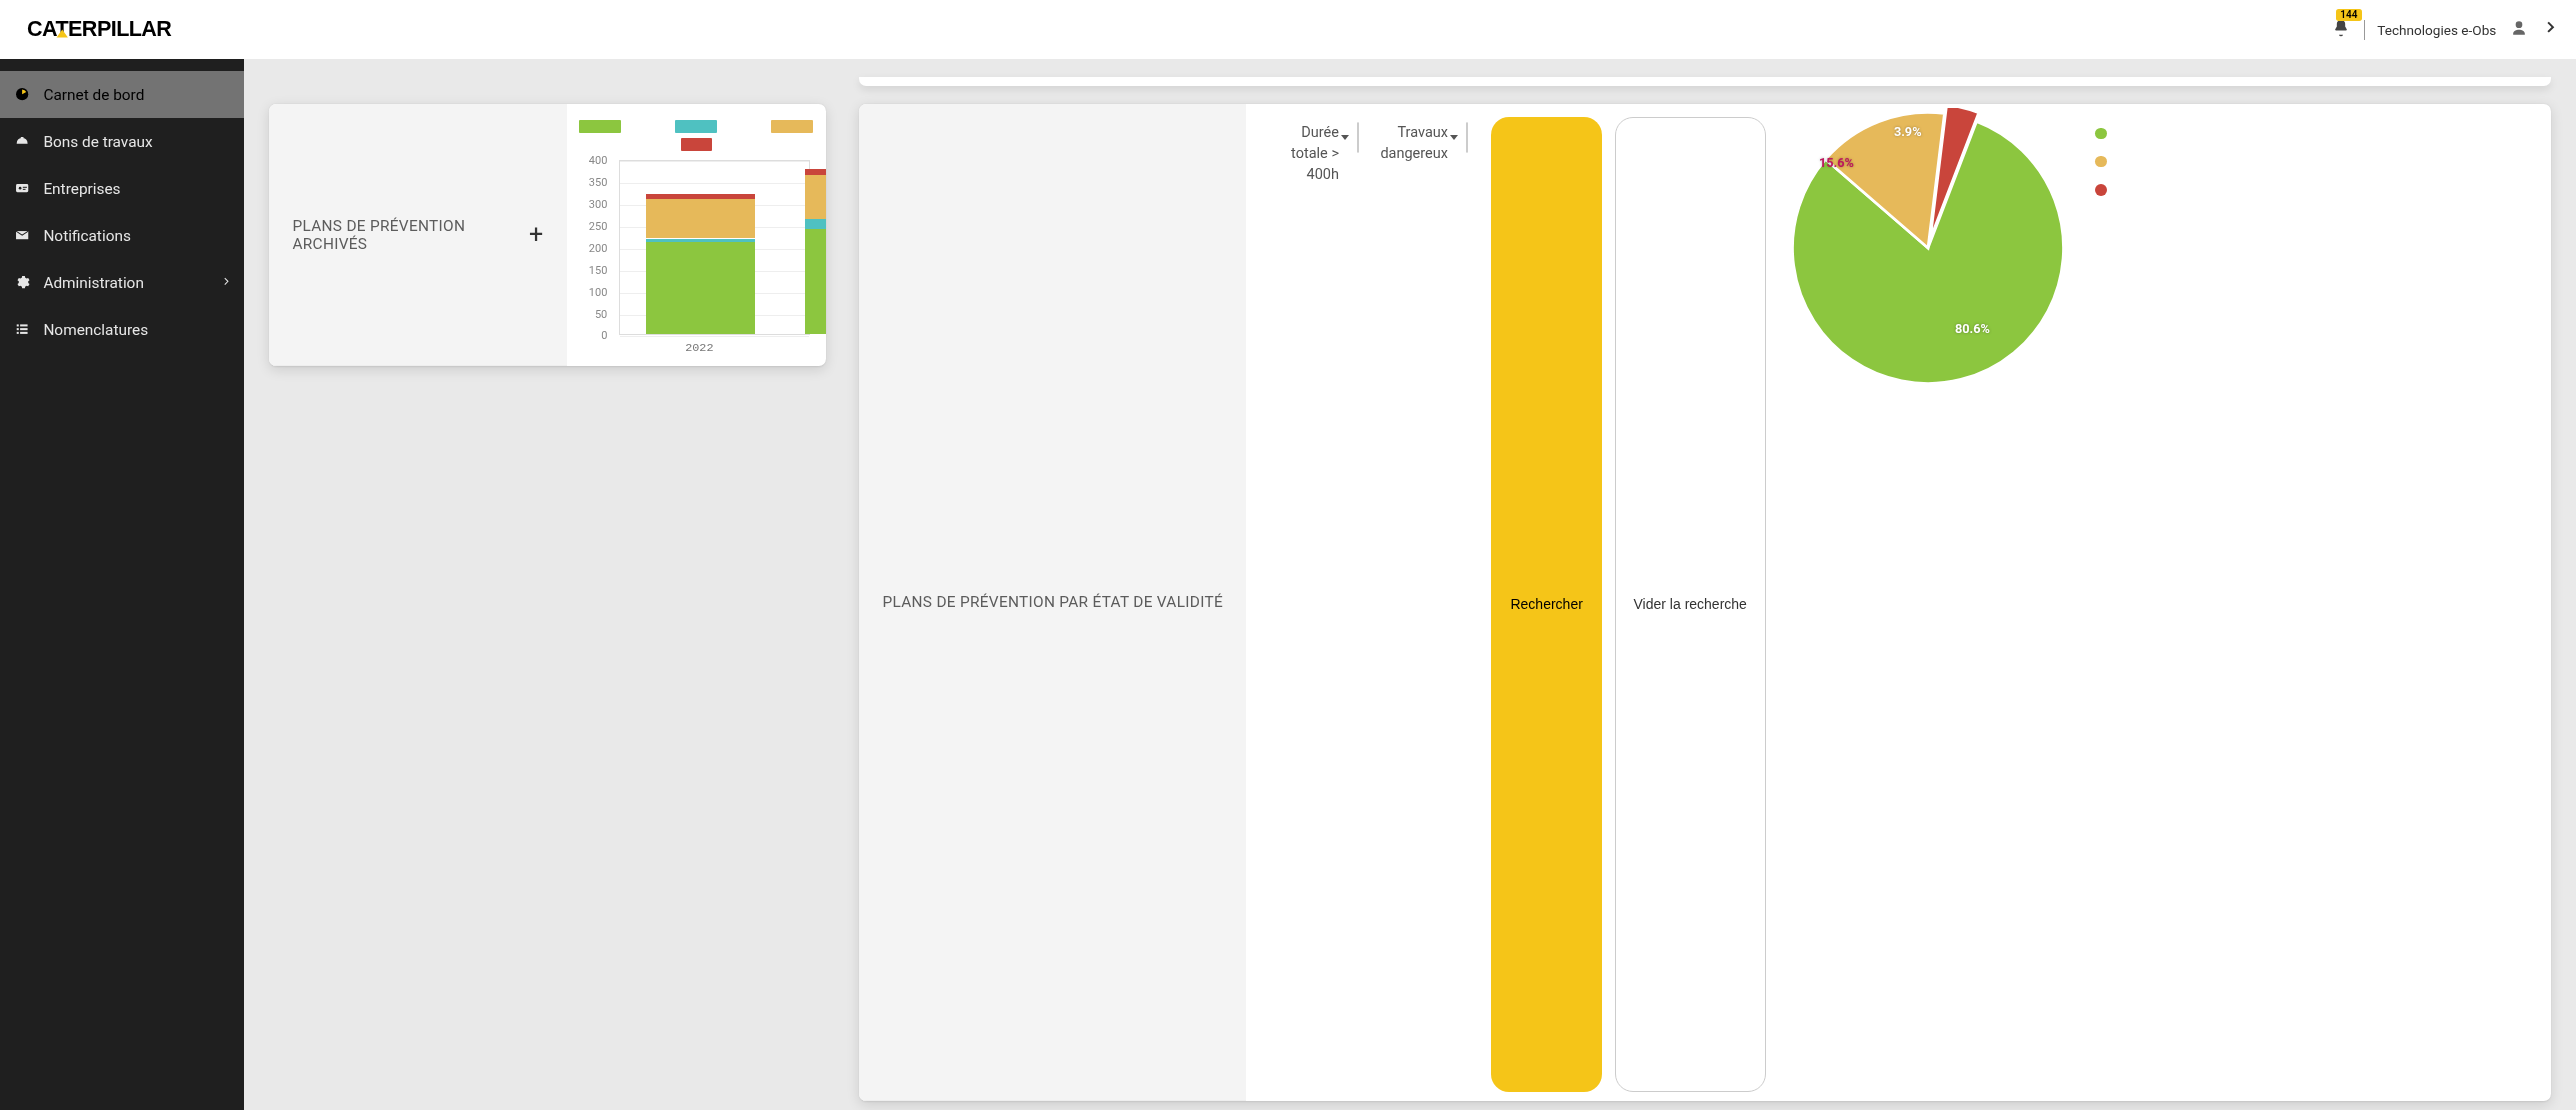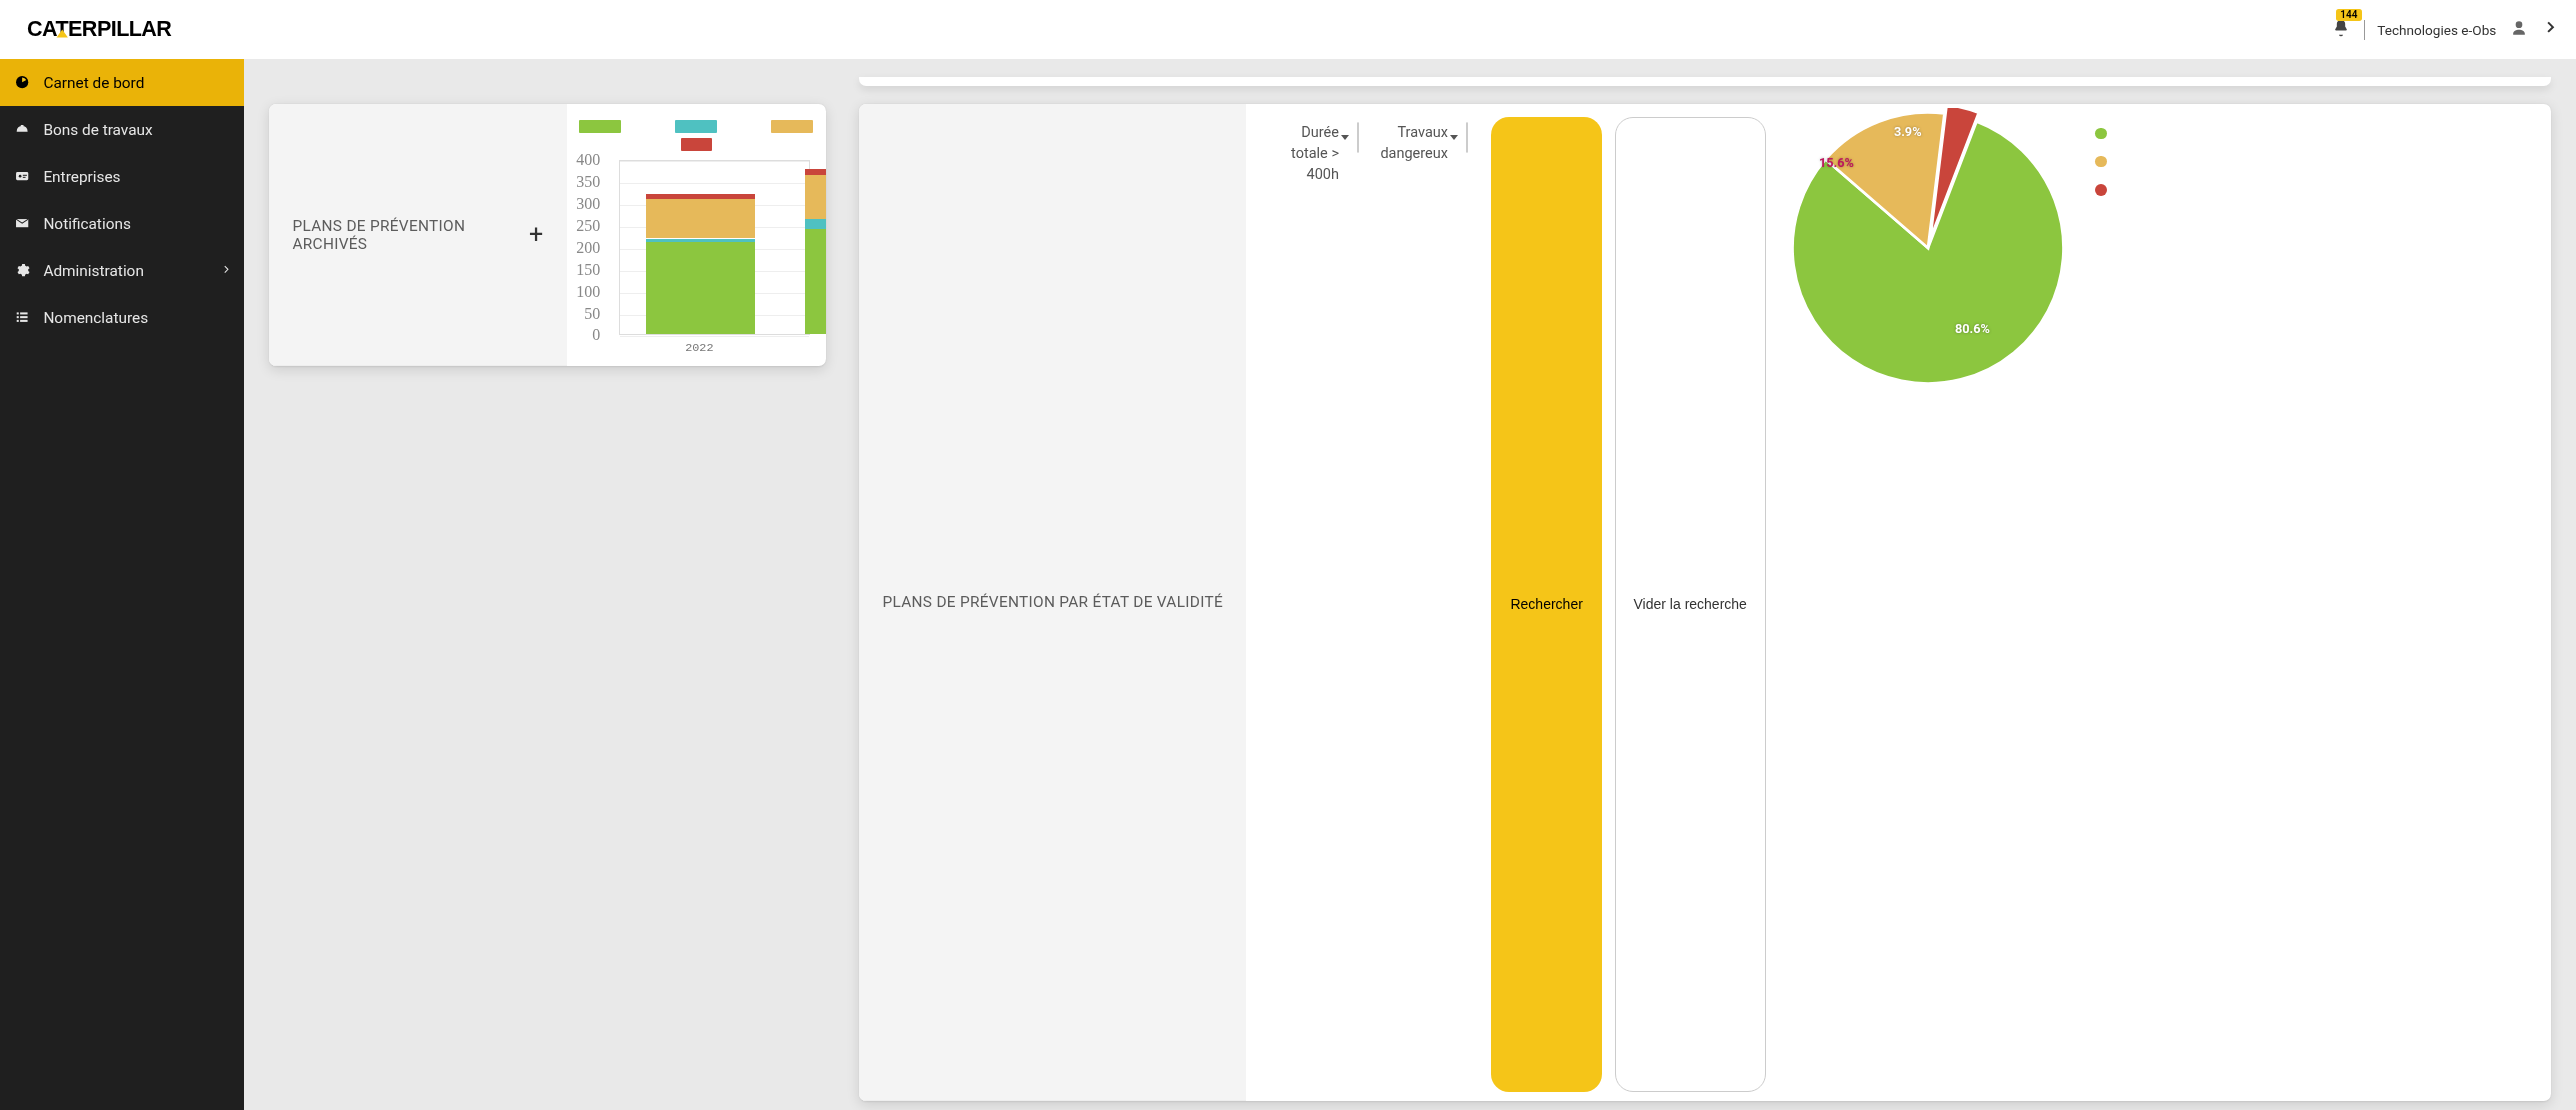--- a/index.html
+++ b/index.html
@@ -61,22 +61,23 @@
     .side-item {
       display:flex;
       align-items:center;
       gap: 12.7px;
       padding: 14.5px 12.7px;
       font-size: 15.4px;
       cursor:pointer;
       position: relative;
     }
     .side-item.active {
-      background: #eab308;
+      background: #737373;
       color:#000;
+      margin-top:12px;
     }
     .side-item .icon { width:18px; display:flex; justify-content:center; }
     .side-item .icon svg { width:16.3px; height:16.3px; fill: currentColor; }
     .side-item .submenu-chevron { position:absolute; right:11px; }
     .side-item .submenu-chevron svg { width:12.7px; height:12.7px; stroke: currentColor; fill:none; }
     .main {
       flex:1;
       padding: 18px 25px 9px 25px;
       display:flex;
       gap: 33px;
@@ -117,21 +118,21 @@
     .legend-row { display:flex; justify-content:center; gap:54px; margin-bottom:5.4px; }
     .legend-swatch { width:42px; height:12.7px; border-radius:0.9px; }
     .legend-row2 { display:flex; justify-content:center; margin-bottom:9px; }
     .bar-area { position:relative; height:190px; margin-left:40px; margin-right:3.6px; }
     .bar-plot {
       position:absolute; left:0; right:0; top:0; height:175px;
       border:0.9px solid #ddd;
     }
     .gridline { position:absolute; left:0; right:0; border-top:0.9px solid #eee; }
     .yvals { position:absolute; left:-36px; top:0; height:175px; width:33px; }
-    .yvals span { position:absolute; right:16px; font-size:16px; color:#888; transform:translateY(-50%);font-family:Liberation Serif, serif; }
+    .yvals span { position:absolute; right:9px; font-size:11px; color:#888; transform:translateY(-50%); }
     .bar-group { position:absolute; bottom:0; width:109px; }
     .segment { position:absolute; left:0; right:0; }
     .xvals { position:absolute; left:0; right:0; top:181px; display:flex; }
     .xvals span { position:absolute; font-size:11.8px; color:#777; transform:translateX(-50%); }
     
     .filters { display:flex; gap:20px; padding: 18px 23.5px 5.4px 23.5px; align-items:flex-start; }
     .filter { display:flex; gap:18px; flex:1; align-items:flex-start; }
     .filter-label { font-size:14.5px; color:#555; text-align:right; flex:0 0 69px; line-height:1.45; }
     .select {
       flex:1; height:31px; border:0.9px solid #ccc; border-radius:4.5px;

